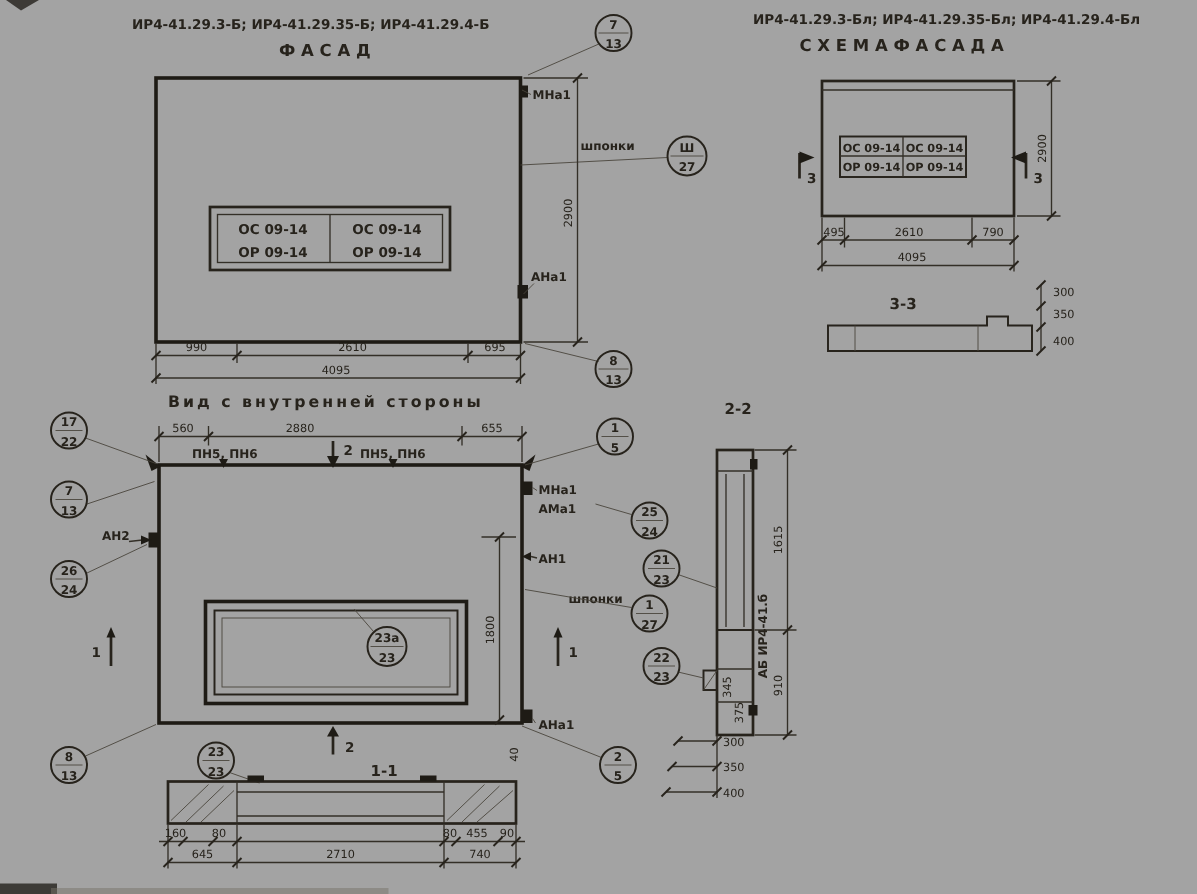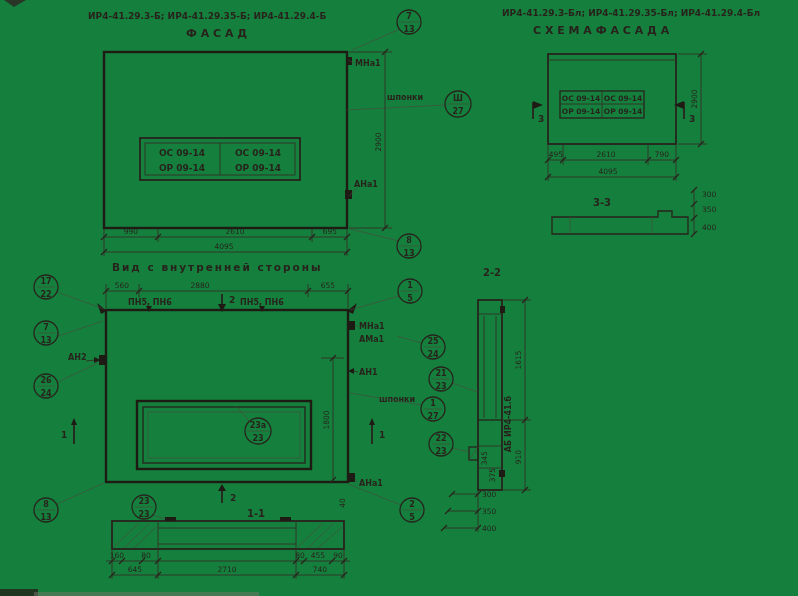--- a/index.html
+++ b/index.html
@@ -1,17 +1,17 @@
 <!DOCTYPE html>
 <html><head>
 <meta charset="utf-8">
 <style>
   html,body{margin:0;padding:0;}
   body{width:798px;height:596px;background:#f5f3ed;font-family:"DejaVu Sans",sans-serif;overflow:hidden;}
-  #sheet{position:relative;width:798px;height:596px;background:#15803d;}
+  #sheet{position:relative;width:798px;height:596px;background:#a3a3a3;}
   svg{display:block;}
   svg text{fill:#27231c;font-family:"DejaVu Sans",sans-serif;}
   .s05{stroke:#4a453c;stroke-width:.6;fill:none}
   .s07{stroke:#332f27;stroke-width:.9;fill:none}
   .s1{stroke:#27231c;stroke-width:1.3;fill:none}
   .s15{stroke:#27231c;stroke-width:1.8;fill:none}
   .s2{stroke:#1e1b15;stroke-width:2.4;fill:none}
   .fl{fill:#1e1b15;stroke:none}
   .mid{text-anchor:middle}
   .tt{font-size:9px;font-weight:bold}

